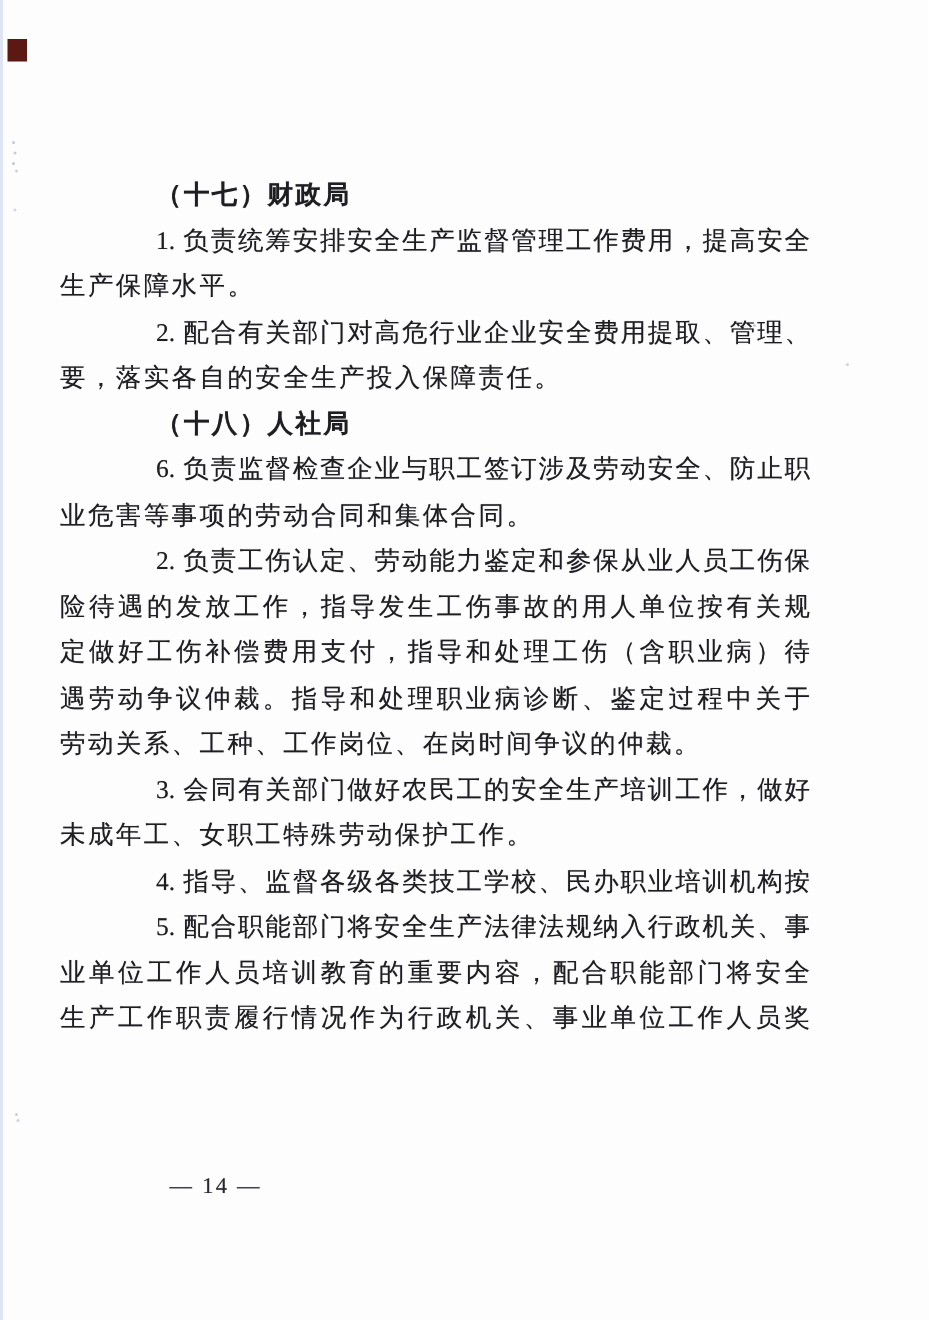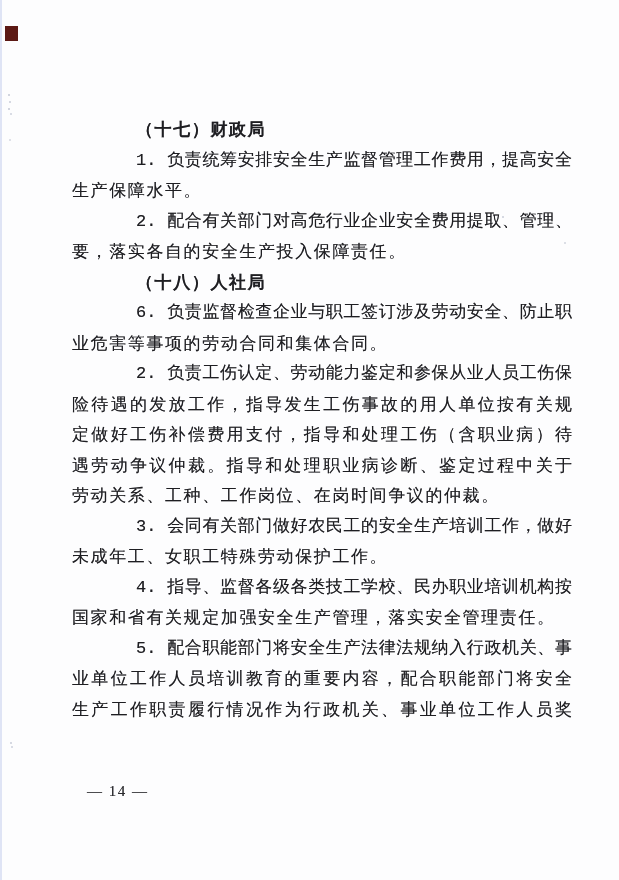--- a/index.html
+++ b/index.html
@@ -48,21 +48,21 @@
       2px 19px 0 #cdd1dc,
       1px 45px 0 #d4d7e0,
       494px 122px 0 #c9cdd8,
       556px 148px 0 #d0d4de,
       392px 496px 0 #d4d7e0,
       2px 648px 0 #c9cdd8,
       3px 652px 0 #cdd1dc;
   }
   .text-block {
     position: absolute;
-    left: 72px;
+    left: 40px;
     top: 115px;
     width: 500px;
     font-size: 17px;
     line-height: 30.5px;
     letter-spacing: 1.6px;
     text-shadow: 0 0 0.5px rgba(30, 30, 35, 0.55);
   }
   .line {
     height: 30.5px;
     white-space: nowrap;
@@ -72,28 +72,27 @@
     white-space: normal;
     text-align: justify;
     text-align-last: justify;
     -moz-text-align-last: justify;
   }
   .line.indent {
     padding-left: 64px;
   }
   .line.justify.indent {
     width: 436px;
-    font-family: Liberation Mono, monospace;
   }
   .line.heading {
     font-weight: bold;
   }
   .footer {
     position: absolute;
-    left: 87px;
+    left: 113px;
     top: 783px;
     font-size: 15px;
     letter-spacing: 1.5px;
     color: #2a2a2e;
     text-shadow: 0 0 0.5px rgba(30, 30, 35, 0.5);
   }
 </style>
 </head>
 <body>
 
@@ -111,19 +110,18 @@
       <div class="line indent justify">6. 负责监督检查企业与职工签订涉及劳动安全、防止职</div>
       <div class="line">业危害等事项的劳动合同和集体合同。</div>
       <div class="line indent justify">2. 负责工伤认定、劳动能力鉴定和参保从业人员工伤保</div>
       <div class="line justify">险待遇的发放工作，指导发生工伤事故的用人单位按有关规</div>
       <div class="line justify">定做好工伤补偿费用支付，指导和处理工伤（含职业病）待</div>
       <div class="line justify">遇劳动争议仲裁。指导和处理职业病诊断、鉴定过程中关于</div>
       <div class="line">劳动关系、工种、工作岗位、在岗时间争议的仲裁。</div>
       <div class="line indent justify">3. 会同有关部门做好农民工的安全生产培训工作，做好</div>
       <div class="line">未成年工、女职工特殊劳动保护工作。</div>
       <div class="line indent justify">4. 指导、监督各级各类技工学校、民办职业培训机构按</div>
-      <div class="line">国家和省有关规定加强安全生产管理，落实安全管理责任。</div>
       <div class="line indent justify">5. 配合职能部门将安全生产法律法规纳入行政机关、事</div>
       <div class="line justify">业单位工作人员培训教育的重要内容，配合职能部门将安全</div>
       <div class="line justify">生产工作职责履行情况作为行政机关、事业单位工作人员奖</div>
     </div>
   <div class="footer">— 14 —</div>
 </div>
 
 </body></html>

